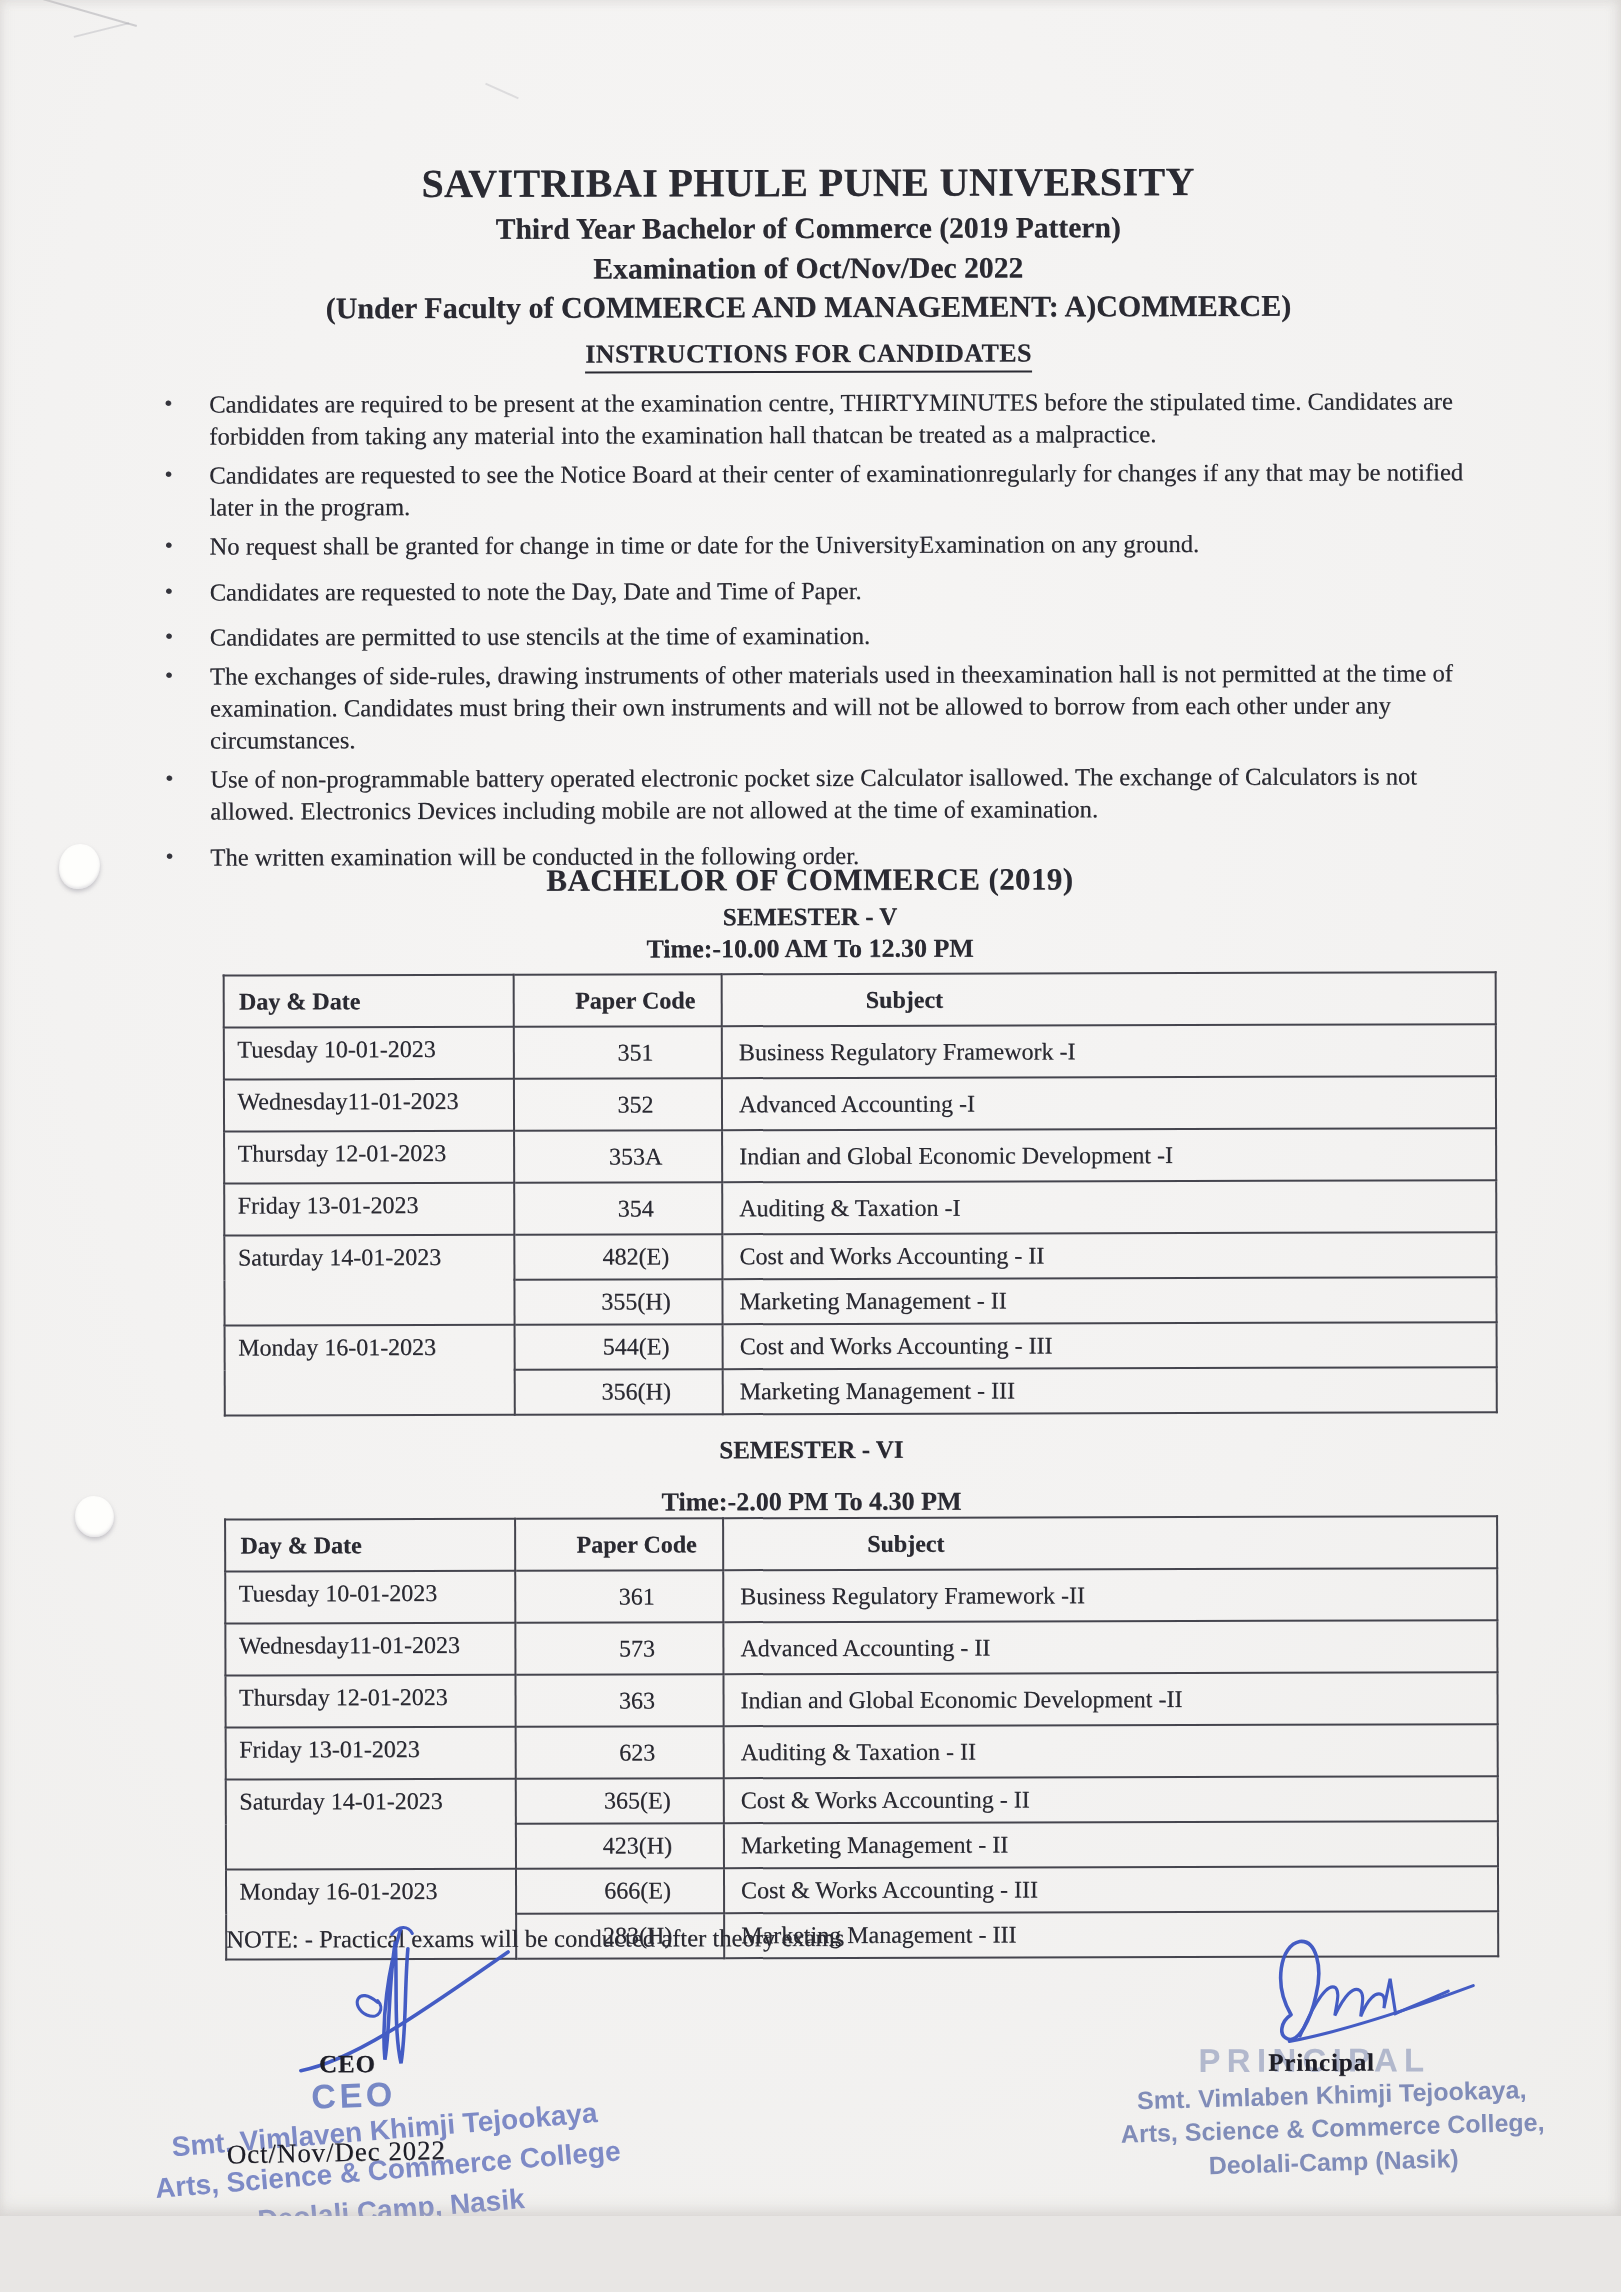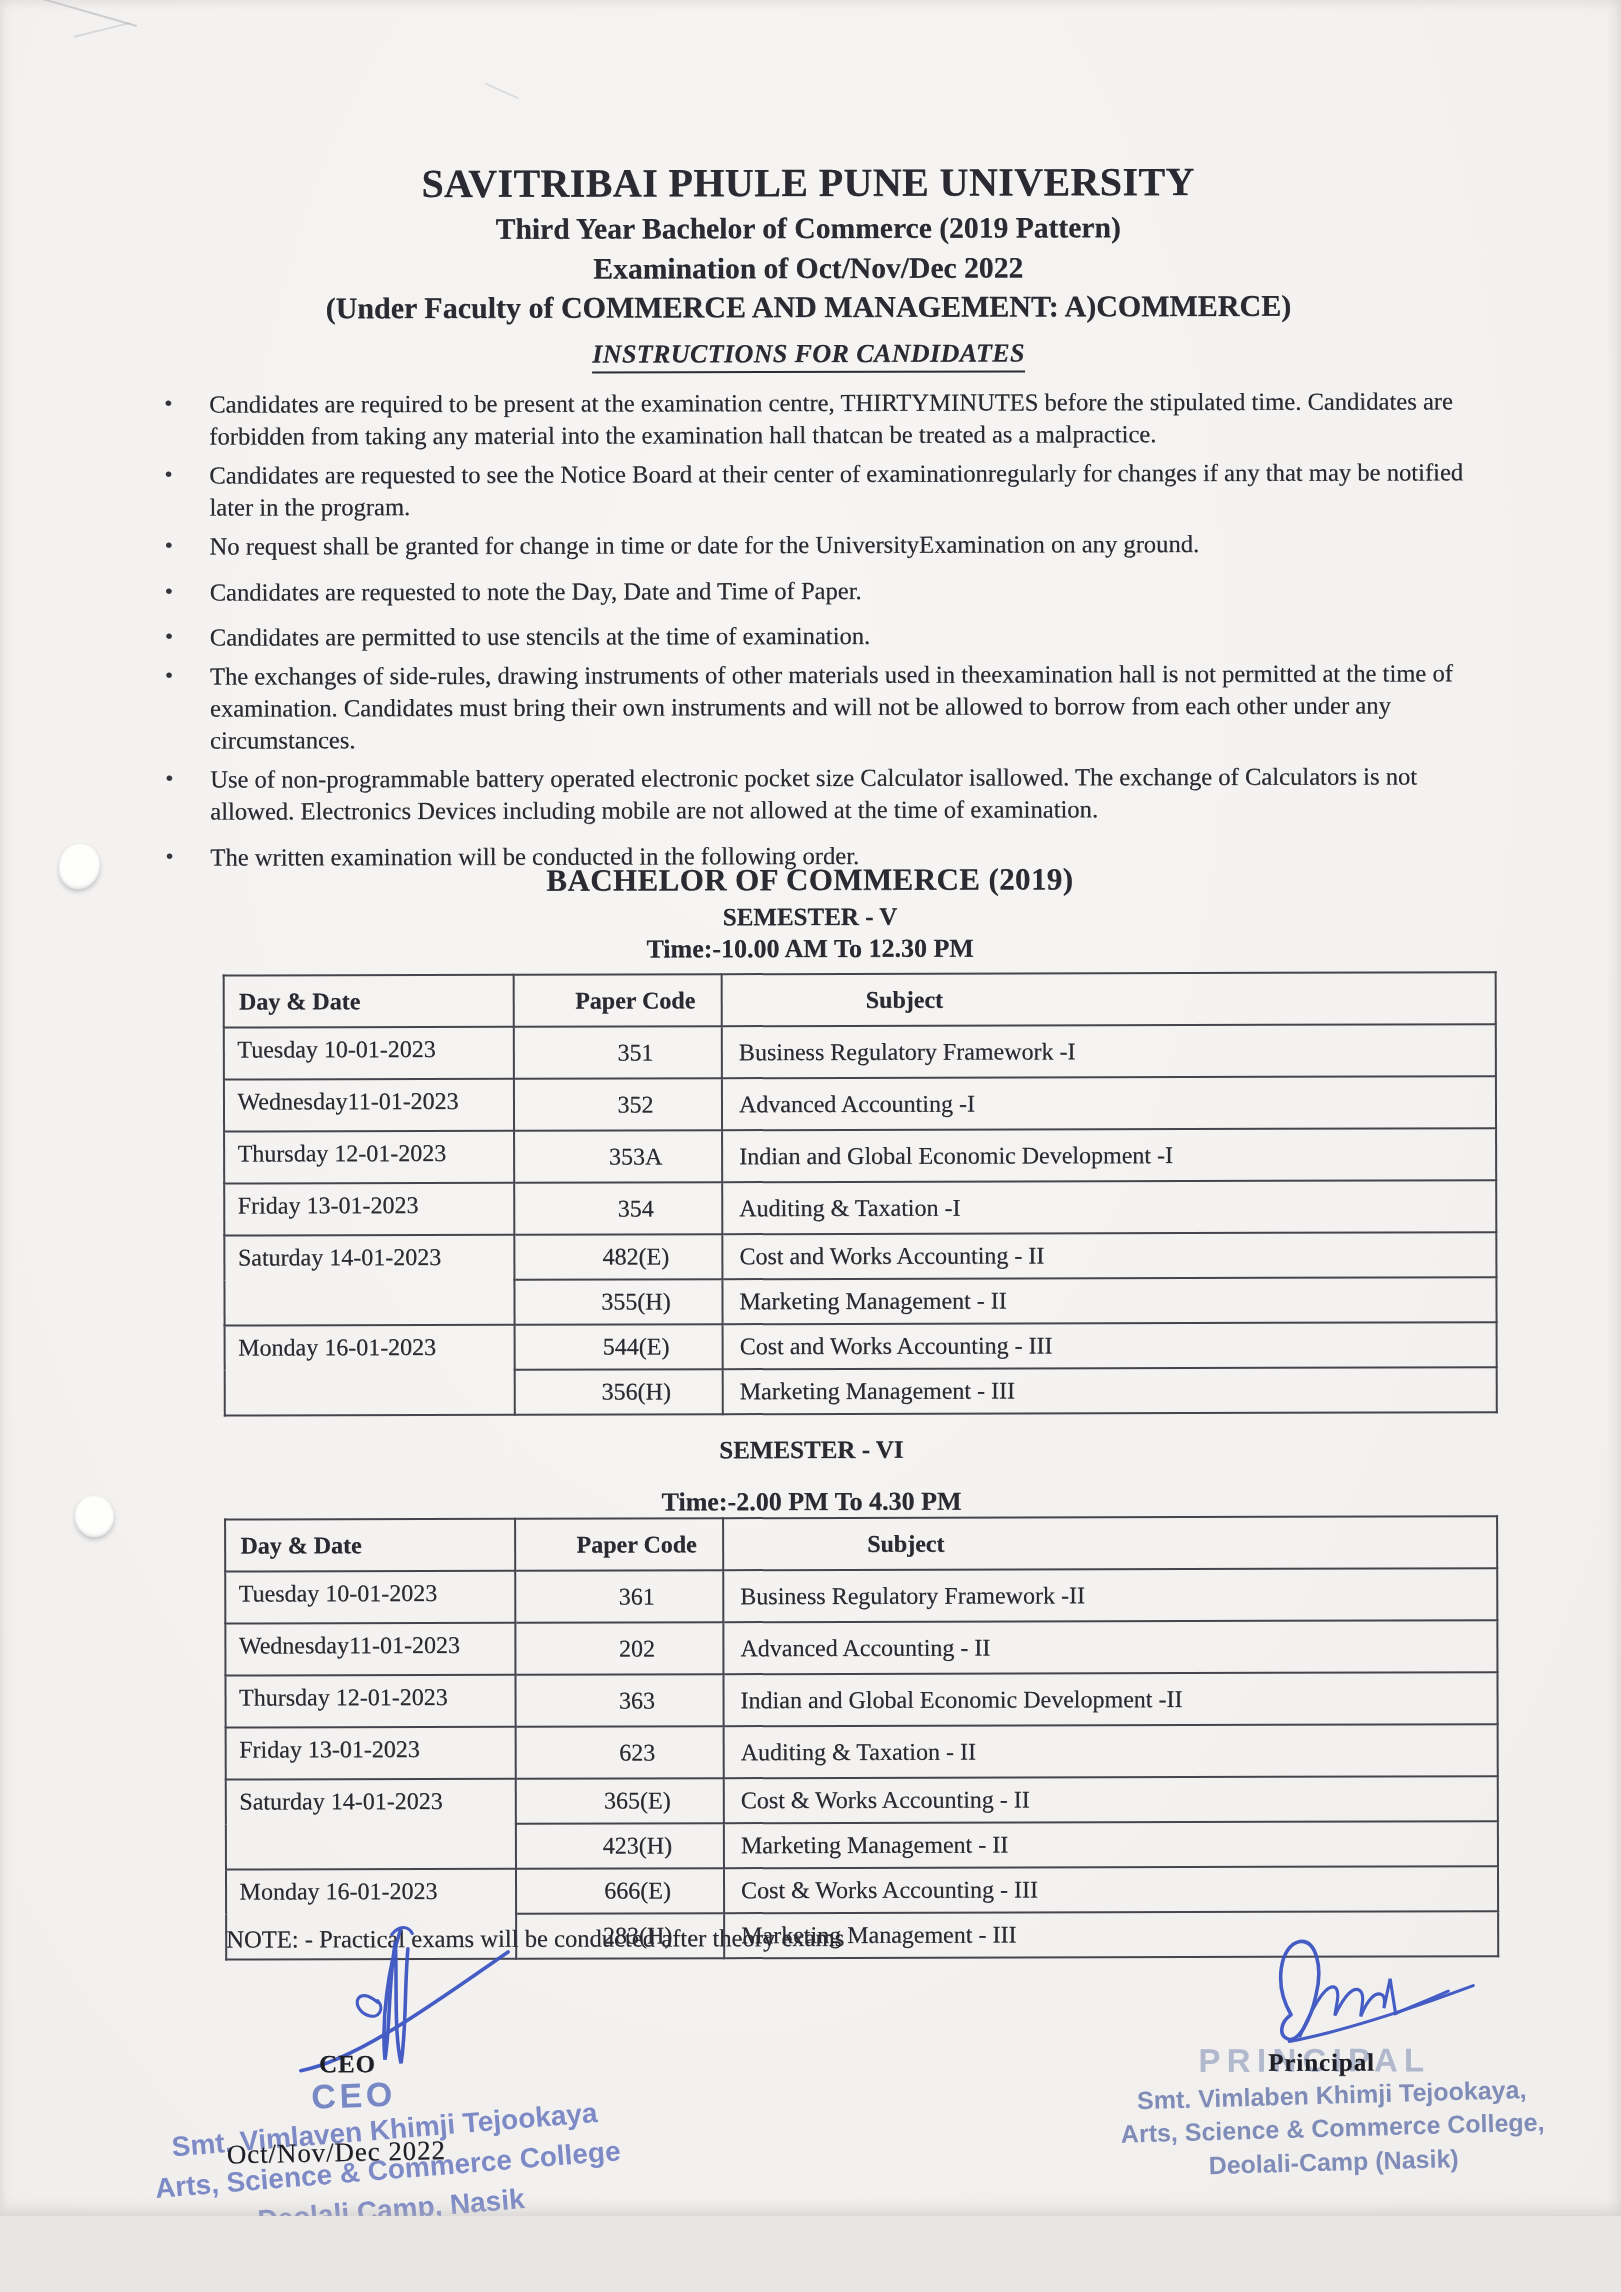--- a/index.html
+++ b/index.html
@@ -16,21 +16,21 @@
   .content{position:absolute;inset:0;transform:rotate(-0.15deg);}
   .ink{text-shadow:0.3px 0.3px 0.5px rgba(42,42,50,0.55);}
 
   
   .header{position:absolute;top:159px;left:0;width:100%;text-align:center;}
   .title{font-size:40px;font-weight:bold;letter-spacing:0.4px;}
   .sub{font-size:29.6px;font-weight:bold;margin-top:6.3px;}
   .sub3{font-size:30px;font-weight:bold;margin-top:5.4px;}
 
   .instr-head-wrap{position:absolute;top:339px;width:100%;text-align:center;}
-  .instr-head{display:inline-block;font-size:26px;font-weight:bold;border-bottom:2.7px solid #2b2b33;padding-bottom:1.8px;letter-spacing:0.4px;font-style:italic;}
+  .instr-head{display:inline-block;font-size:26px;font-weight:bold;border-bottom:2.7px solid #2b2b33;padding-bottom:1.8px;letter-spacing:0.4px;}
 
   
   .instr-list{position:absolute;top:387px;left:159px;width:1324px;list-style:none;margin:0;padding:0;}
   .instr-list li{position:relative;padding-left:52px;font-size:24.6px;line-height:1.3;margin-bottom:7.2px;}
   .instr-list li::before{content:"\2022";position:absolute;left:7.2px;top:0px;font-size:23px;color:#34343c;}
   .instr-list li:nth-child(3),.instr-list li:nth-child(4),.instr-list li:nth-child(7){margin-bottom:13.4px;}
 
   
   .sem5-head{position:absolute;top:862px;width:100%;text-align:center;}
   .prog-title{font-size:31px;font-weight:bold;letter-spacing:0.4px;}
@@ -197,21 +197,21 @@
         </tr>
       </thead>
       <tbody>
           <tr>
             <td class="c-day">Tuesday 10-01-2023</td>
             <td class="c-code">361</td>
             <td class="c-subj">Business Regulatory Framework -II</td>
           </tr>
           <tr>
             <td class="c-day">Wednesday11-01-2023</td>
-            <td class="c-code">202</td>
+            <td class="c-code">573</td>
             <td class="c-subj">Advanced Accounting - II</td>
           </tr>
           <tr>
             <td class="c-day">Thursday 12-01-2023</td>
             <td class="c-code">363</td>
             <td class="c-subj">Indian and Global Economic Development -II</td>
           </tr>
           <tr>
             <td class="c-day">Friday 13-01-2023</td>
             <td class="c-code">623</td>

